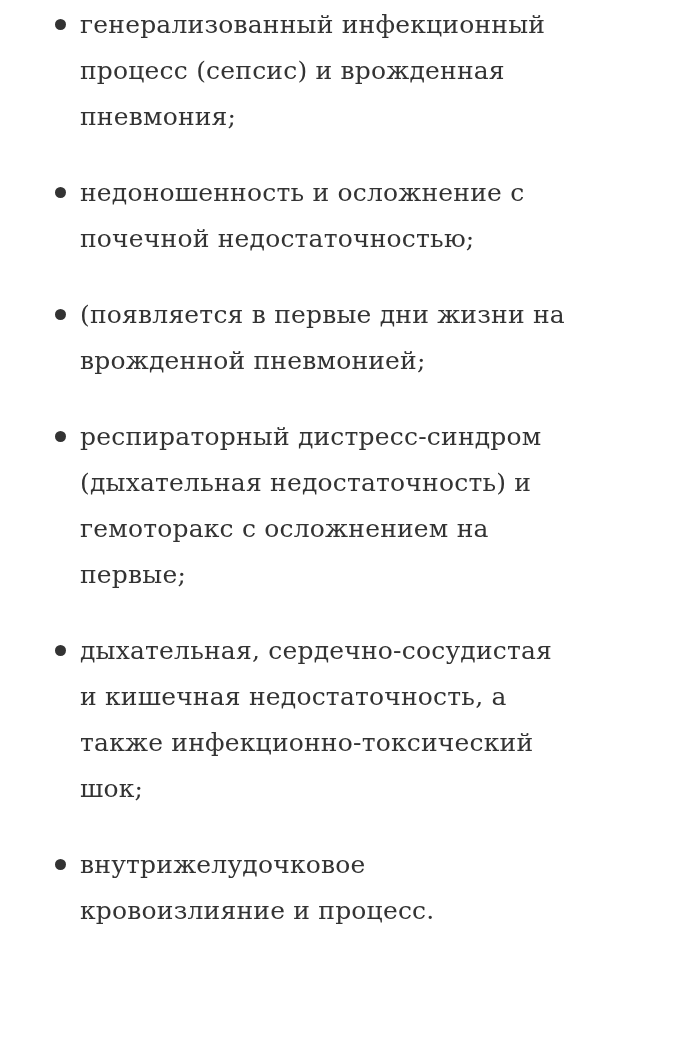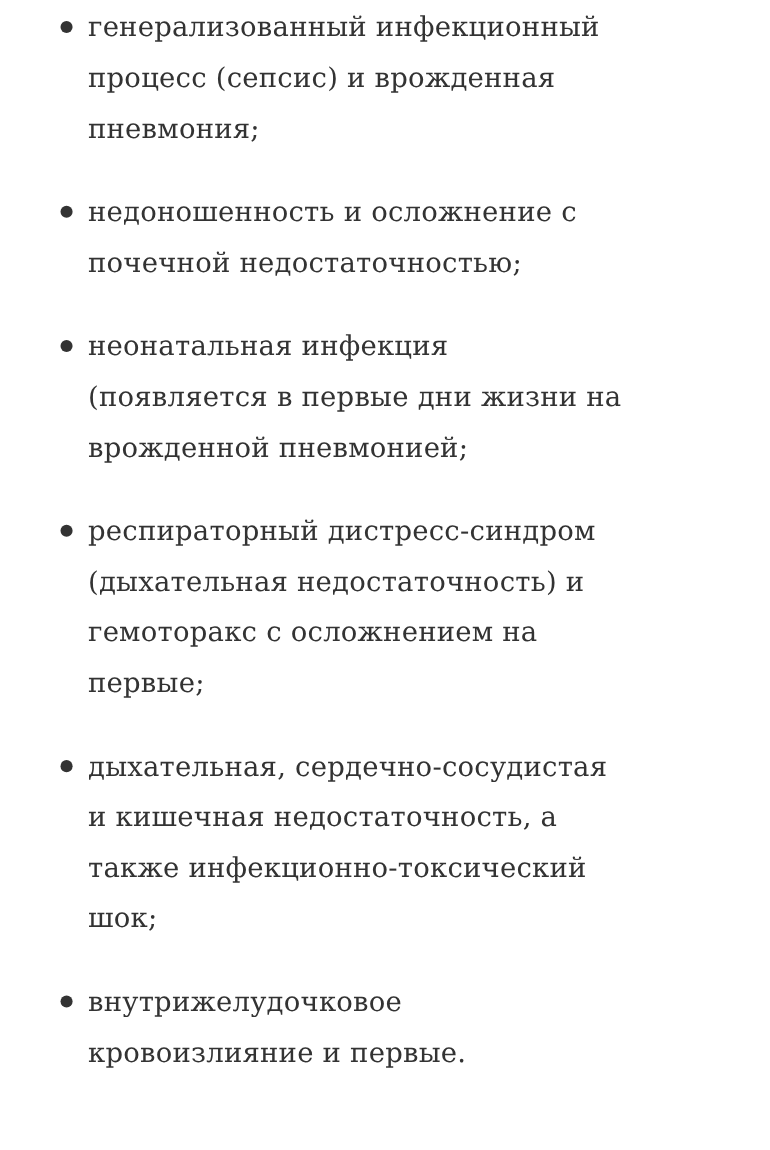--- a/index.html
+++ b/index.html
@@ -65,21 +65,20 @@
       <li class="bullet-item">
         <span class="dot"></span>
         <div class="lines">
           <div class="line">недоношенность и осложнение с</div>
           <div class="line">почечной недостаточностью;</div>
         </div>
       </li>
       <li class="bullet-item">
         <span class="dot"></span>
         <div class="lines">
-          <div class="line">неонатальная инфекция</div>
           <div class="line">(появляется в первые дни жизни на</div>
           <div class="line">врожденной пневмонией;</div>
         </div>
       </li>
       <li class="bullet-item">
         <span class="dot"></span>
         <div class="lines">
           <div class="line">респираторный дистресс-синдром</div>
           <div class="line">(дыхательная недостаточность) и</div>
           <div class="line">гемоторакс с осложнением на</div>
@@ -92,17 +91,17 @@
           <div class="line">дыхательная, сердечно-сосудистая</div>
           <div class="line">и кишечная недостаточность, а</div>
           <div class="line">также инфекционно-токсический</div>
           <div class="line">шок;</div>
         </div>
       </li>
       <li class="bullet-item">
         <span class="dot"></span>
         <div class="lines">
           <div class="line">внутрижелудочковое</div>
-          <div class="line">кровоизлияние и первые.</div>
+          <div class="line">кровоизлияние и процесс.</div>
         </div>
       </li>
     </ul>
 </main>
 
 </body></html>

